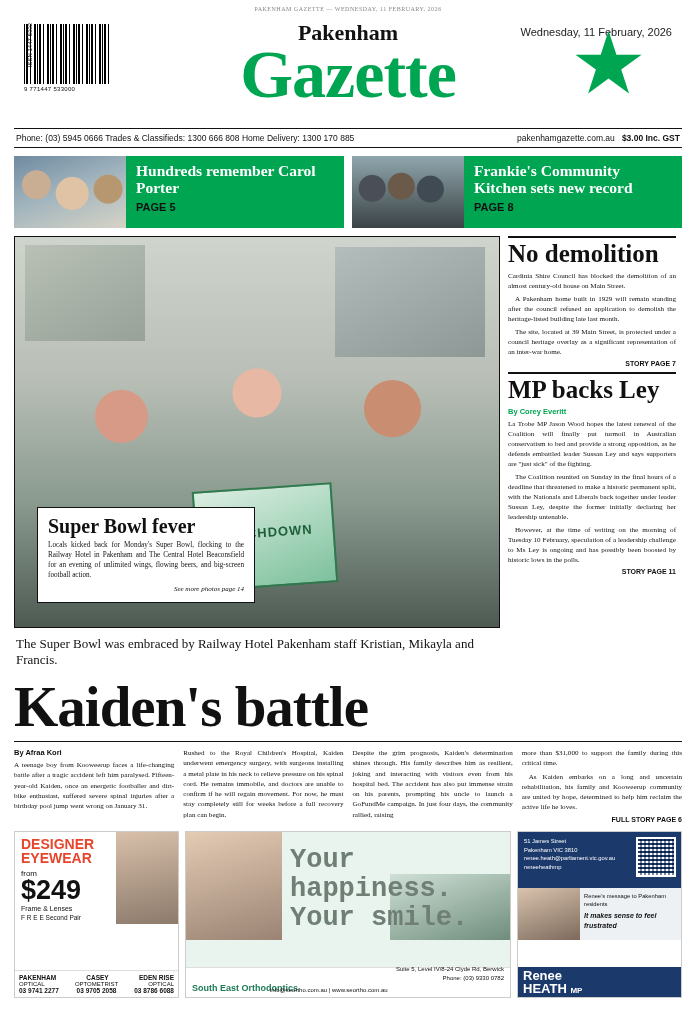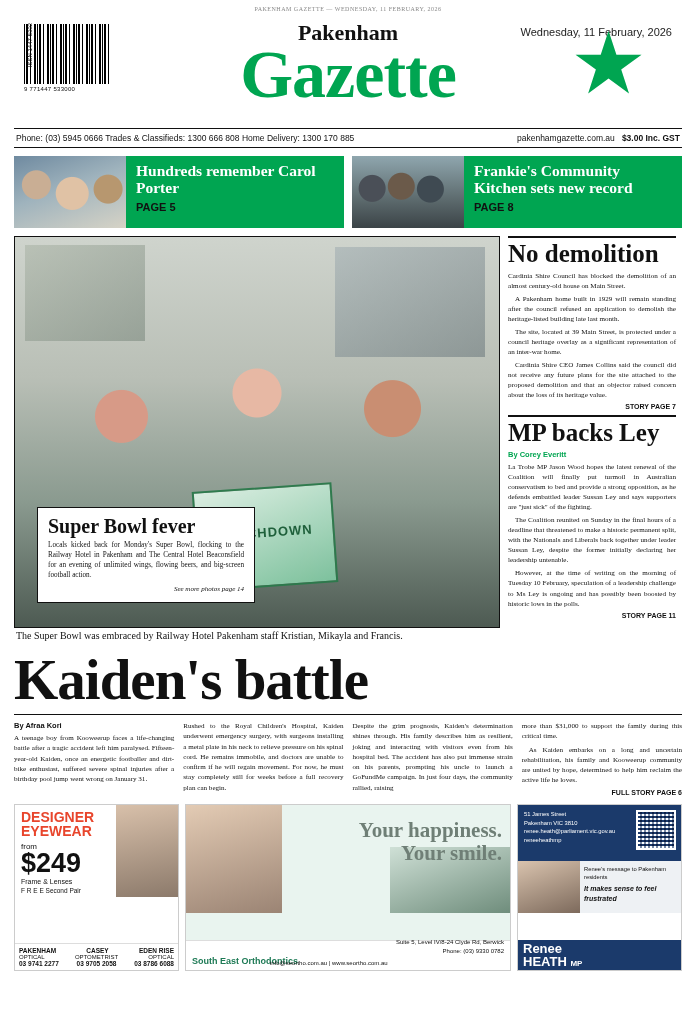--- a/index.html
+++ b/index.html
@@ -105,21 +105,21 @@
   .lead-caption-box {
     position:absolute; left:22px; bottom:24px; width:218px;
     background:#fff; border:1px solid #111; padding:8px 10px 9px 10px;
   }
   .lead-caption-box h2 {
     margin:0 0 5px 0; font-family:"Liberation Serif", serif; font-weight:bold;
     font-size:20px; line-height:1;
   }
   .lead-caption-box p { margin:0; font-size:7.2px; line-height:1.38; text-align:justify; }
   .lead-caption-box .more { display:block; text-align:right; font-style:italic; font-size:7px; margin-top:4px; }
-  .lead-foot { font-size:10px; padding:2px 2px 0 2px; }
+  .lead-foot { font-size:13px; padding:8px 2px 0 2px; }
 
   
   .rcol-rule { border-top:2px solid #111; }
   .rhead {
     font-family:"Liberation Serif", serif; font-weight:bold;
     font-size:21px; line-height:1.02; margin:3px 0 4px 0;
   }
   .rhead.big { font-size:25px; }
   .byline { font-family:"Liberation Sans",sans-serif; font-weight:bold; font-size:7.5px; color:#00a551; margin:0 0 3px 0; }
   .rbody p { margin:0 0 3px 0; font-size:7.1px; line-height:1.42; text-align:justify; text-indent:7px;}
@@ -153,22 +153,22 @@
   .ad1 .free { font-family:"Liberation Sans",sans-serif; font-size:6.5px; margin-top:2px;}
   .ad1 .faces { position:absolute; right:0; top:0; width:62px; height:92px;
     background:linear-gradient(170deg,#d8c0aa,#8c7a6b);}
   .ad1 .foot { position:absolute; left:0; right:0; bottom:0; border-top:1px solid #ddd; padding:3px 4px; }
   .ad1 .foot .row { display:flex; justify-content:space-between; font-family:"Liberation Sans",sans-serif; font-size:6px; }
   .ad1 .foot .row.b { font-weight:bold; font-size:6.5px; }
 
   .ad2 { width:328px; border:1px solid #ccc; background:#e9f4ef; position:relative; overflow:hidden; }
   .ad2 .imgl { position:absolute; left:0; top:0; width:96px; height:108px;
     background:linear-gradient(165deg,#e3cbb4,#9b8474);}
-  .ad2 .slog { position:absolute; left:104px; top:14px; right:8px; text-align:right;
-    font-family:Liberation Serif, serif; font-weight:bold; color:#6f7f76; font-size:21px; line-height:1.08;}
+  .ad2 .slog { position:absolute; left:104px; top:14px; right:8px; text-align:left;
+    font-family:Liberation Mono, monospace; font-weight:bold; color:#6f7f76; font-size:27px; line-height:1.08;}
   .ad2 .imgr { position:absolute; right:0; top:42px; width:120px; height:66px;
     background:linear-gradient(160deg,#cfe0d6,#6f8d7c);}
   .ad2 .band { position:absolute; left:0; right:0; bottom:0; height:30px; background:#fff; border-top:1px solid #ddd;}
   .ad2 .logo { position:absolute; left:6px; bottom:4px; font-family:"Liberation Sans",sans-serif; font-weight:bold; font-size:9px; color:#1d7a55;}
   .ad2 .addr { position:absolute; right:6px; bottom:14px; text-align:right; font-family:"Liberation Sans",sans-serif; font-size:6px; line-height:1.5;}
   .ad2 .web { position:absolute; left:84px; bottom:4px; font-family:"Liberation Sans",sans-serif; font-size:6px;}
 
   .ad3 { width:166px; border:1px solid #ccc; background:#fff; position:relative; overflow:hidden;}
   .ad3 .top { background:#1b3a6b; color:#fff; height:56px; padding:5px 6px; position:relative;}
   .ad3 .top .addr { font-family:"Liberation Sans",sans-serif; font-size:5.8px; line-height:1.5; }
@@ -250,21 +250,20 @@
       <div class="lead-foot">The Super Bowl was embraced by Railway Hotel Pakenham staff Kristian, Mikayla and Francis.</div>
     </div>
 
     <div class="col-right">
       <div class="rcol-rule"></div>
       <div class="rhead big">No demolition</div>
       <div class="rbody">
         <p>Cardinia Shire Council has blocked the demolition of an almost century-old house on Main Street.</p>
         <p>A Pakenham home built in 1929 will remain standing after the council refused an application to demolish the heritage-listed building late last month.</p>
         <p>The site, located at 39 Main Street, is protected under a council heritage overlay as a significant representation of an inter-war home.</p>
-        <p>Cardinia Shire CEO James Collins said the council did not receive any future plans for the site attached to the proposed demolition and that an objector raised concern about the loss of its heritage value.</p>
       </div>
       <div class="storyref">STORY PAGE 7</div>
 
       <div class="rcol-rule" style="margin-top:5px"></div>
       <div class="rhead big">MP backs Ley</div>
       <div class="byline">By Corey Everitt</div>
       <div class="rbody">
         <p>La Trobe MP Jason Wood hopes the latest renewal of the Coalition will finally put turmoil in Australian conservatism to bed and provide a strong opposition, as he defends embattled leader Sussan Ley and says supporters are "just sick" of the fighting.</p>
         <p>The Coalition reunited on Sunday in the final hours of a deadline that threatened to make a historic permanent split, with the Nationals and Liberals back together under leader Sussan Ley, despite the former initially declaring her leadership untenable.</p>
         <p>However, at the time of writing on the morning of Tuesday 10 February, speculation of a leadership challenge to Ms Ley is ongoing and has possibly been boosted by historic lows in the polls.</p>

